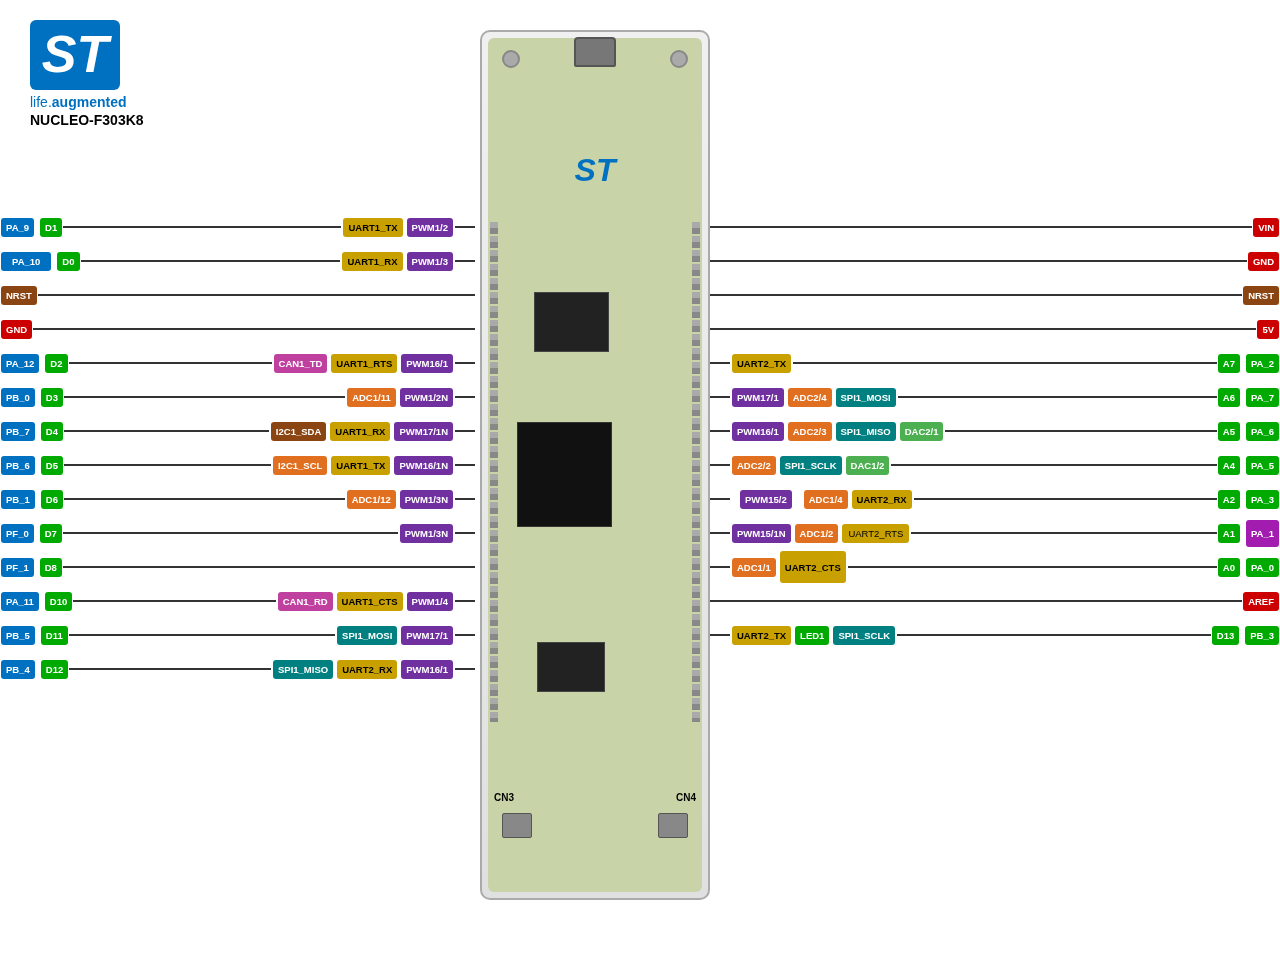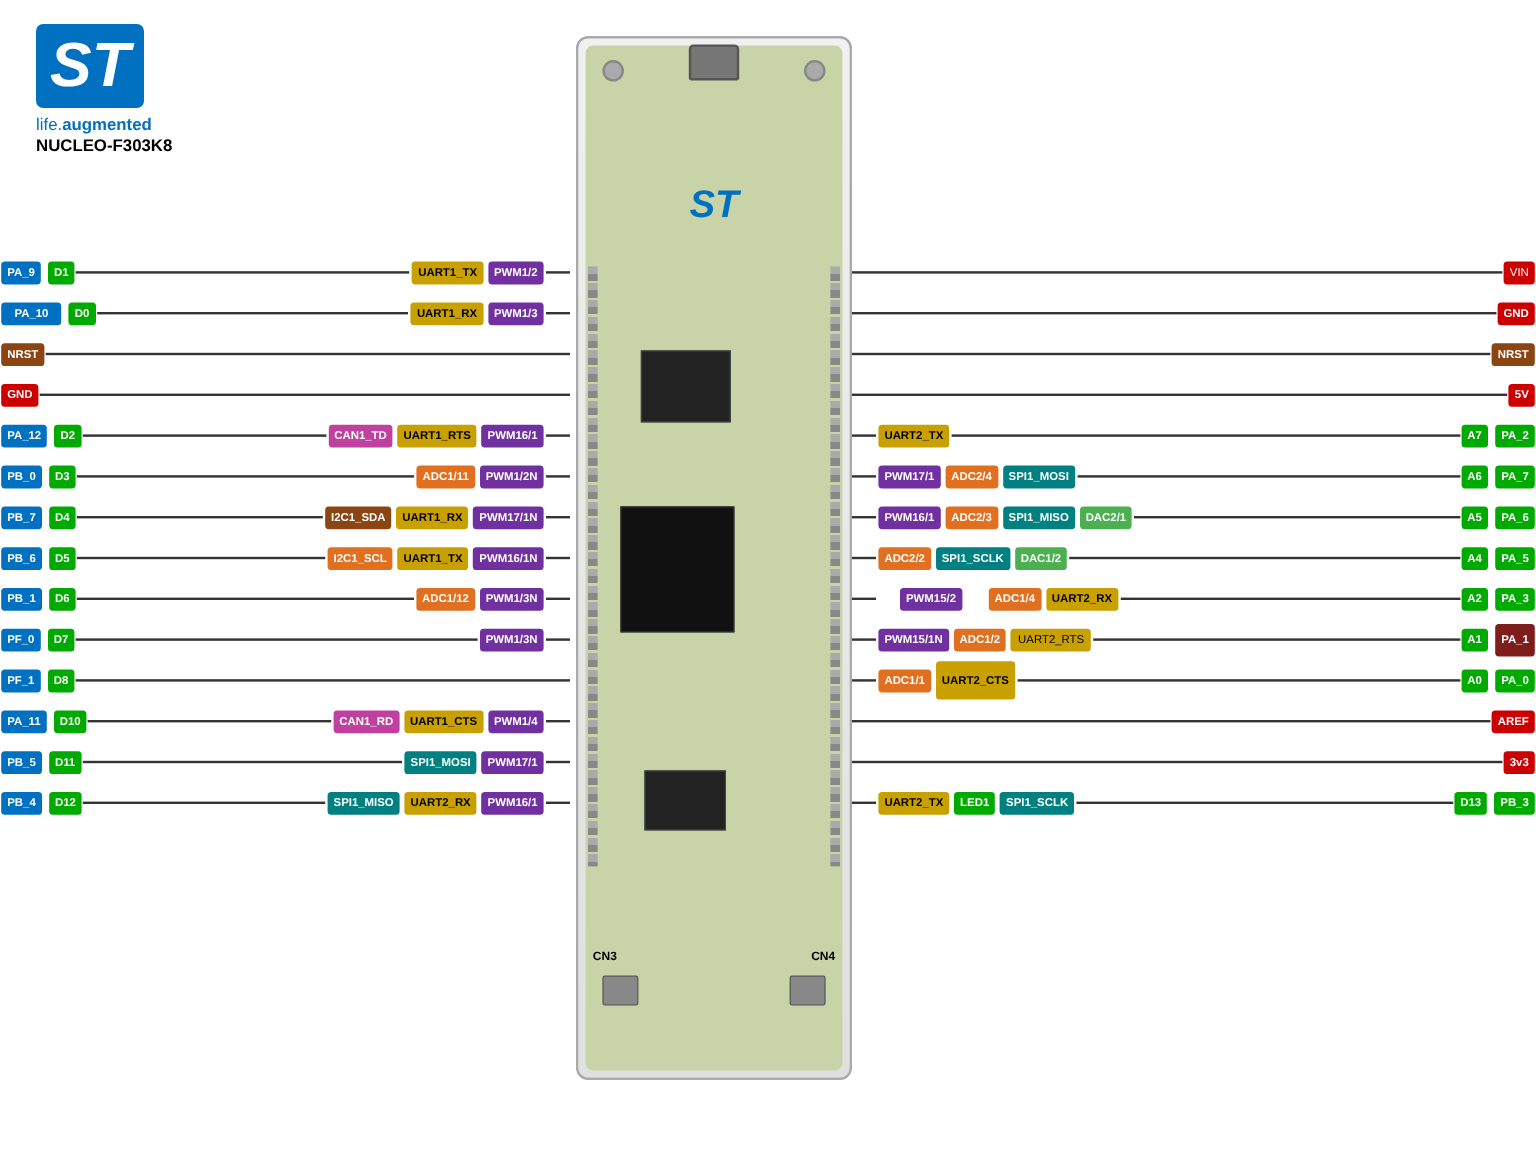--- a/index.html
+++ b/index.html
@@ -208,21 +208,21 @@
         <span style="width:20px;height:2px;background:#333;display:inline-block;"></span>
       </div>
     </div>
 </div>
 
 <div style="position:absolute;right:0;top:210px;width:570px;">
   <div id="right-pins-rows">
       <div style="display: flex; align-items: center; height: 34px; width: 570px; justify-content: flex-end;">
         <span style="width:20px;height:2px;background:#333;display:inline-block;"></span>
         <span style="flex:1;height:2px;background:#333;min-width:4px;display:inline-block;"></span>
-        <span style="display:inline-flex;align-items:center;justify-content:center;padding:2px 5px;border-radius:3px;font-size:9.5px;font-weight:normal;color:#fff;background:#cc0000;white-space:nowrap;height:19px;margin:0 1px;">VIN</span>
+        <span style="display:inline-flex;align-items:center;justify-content:center;padding:2px 5px;border-radius:3px;font-size:9.5px;font-weight:bold;color:#fff;background:#cc0000;white-space:nowrap;height:19px;margin:0 1px;">VIN</span>
       </div>
       <div style="display: flex; align-items: center; height: 34px; width: 570px; justify-content: flex-end;">
         <span style="width:20px;height:2px;background:#333;display:inline-block;"></span>
         <span style="flex:1;height:2px;background:#333;min-width:4px;display:inline-block;"></span>
         <span style="display:inline-flex;align-items:center;justify-content:center;padding:2px 5px;border-radius:3px;font-size:9.5px;font-weight:bold;color:#fff;background:#cc0000;white-space:nowrap;height:19px;margin:0 1px;">GND</span>
       </div>
       <div style="display: flex; align-items: center; height: 34px; width: 570px; justify-content: flex-end;">
         <span style="width:20px;height:2px;background:#333;display:inline-block;"></span>
         <span style="flex:1;height:2px;background:#333;min-width:4px;display:inline-block;"></span>
         <span style="display:inline-flex;align-items:center;justify-content:center;padding:2px 5px;border-radius:3px;font-size:9.5px;font-weight:bold;color:#fff;background:#8B4513;white-space:nowrap;height:19px;margin:0 1px;">NRST</span>
@@ -266,56 +266,51 @@
         <span style="display:inline-flex;align-items:center;justify-content:center;padding:2px 5px;border-radius:3px;font-size:9.5px;font-weight:bold;color:#fff;background:#e07020;white-space:nowrap;height:19px;margin:0 2px;">ADC2/2</span>
         <span style="display:inline-flex;align-items:center;justify-content:center;padding:2px 5px;border-radius:3px;font-size:9.5px;font-weight:bold;color:#fff;background:#008080;white-space:nowrap;height:19px;margin:0 2px;">SPI1_SCLK</span>
         <span style="display:inline-flex;align-items:center;justify-content:center;padding:2px 5px;border-radius:3px;font-size:9.5px;font-weight:bold;color:#fff;background:#4CAF50;white-space:nowrap;height:19px;margin:0 2px;">DAC1/2</span>
         <span style="flex:1;height:2px;background:#333;min-width:4px;display:inline-block;"></span>
         <span style="display:inline-flex;align-items:center;justify-content:center;padding:2px 5px;border-radius:3px;font-size:9.5px;font-weight:bold;color:#fff;background:#00aa00;white-space:nowrap;height:19px;margin:0 1px;">A4</span>
         <span style="width:4px;"></span>
         <span style="display:inline-flex;align-items:center;justify-content:center;padding:2px 5px;border-radius:3px;font-size:9.5px;font-weight:bold;color:#fff;background:#00aa00;white-space:nowrap;height:19px;margin:0 1px;">PA_5</span>
       </div>
       <div style="display: flex; align-items: center; height: 34px; width: 570px; justify-content: flex-end;">
         <span style="width:20px;height:2px;background:#333;display:inline-block;"></span>
-        <span style="display:inline-flex;align-items:center;justify-content:center;padding:2px 5px;border-radius:3px;font-size:9.5px;font-weight:bold;color:#fff;background:#7030a0;white-space:nowrap;height:19px;margin:0 20px;">PWM15/2</span>
+        <span style="display:inline-flex;align-items:center;justify-content:center;padding:2px 5px;border-radius:3px;font-size:9.5px;font-weight:bold;color:#fff;background:#7030a0;white-space:nowrap;height:19px;margin:0 10px;">PWM15/2</span>
         <span style="display:inline-flex;align-items:center;justify-content:center;padding:2px 5px;border-radius:3px;font-size:9.5px;font-weight:bold;color:#fff;background:#e07020;white-space:nowrap;height:19px;margin:0 2px;">ADC1/4</span>
         <span style="display:inline-flex;align-items:center;justify-content:center;padding:2px 5px;border-radius:3px;font-size:9.5px;font-weight:bold;color:#000;background:#c8a000;white-space:nowrap;height:19px;margin:0 2px;">UART2_RX</span>
         <span style="flex:1;height:2px;background:#333;min-width:4px;display:inline-block;"></span>
         <span style="display:inline-flex;align-items:center;justify-content:center;padding:2px 5px;border-radius:3px;font-size:9.5px;font-weight:bold;color:#fff;background:#00aa00;white-space:nowrap;height:19px;margin:0 1px;">A2</span>
         <span style="width:4px;"></span>
         <span style="display:inline-flex;align-items:center;justify-content:center;padding:2px 5px;border-radius:3px;font-size:9.5px;font-weight:bold;color:#fff;background:#00aa00;white-space:nowrap;height:19px;margin:0 1px;">PA_3</span>
       </div>
       <div style="display: flex; align-items: center; height: 34px; width: 570px; justify-content: flex-end;">
         <span style="width:20px;height:2px;background:#333;display:inline-block;"></span>
         <span style="display:inline-flex;align-items:center;justify-content:center;padding:2px 5px;border-radius:3px;font-size:9.5px;font-weight:bold;color:#fff;background:#7030a0;white-space:nowrap;height:19px;margin:0 2px;">PWM15/1N</span>
         <span style="display:inline-flex;align-items:center;justify-content:center;padding:2px 5px;border-radius:3px;font-size:9.5px;font-weight:bold;color:#fff;background:#e07020;white-space:nowrap;height:19px;margin:0 2px;">ADC1/2</span>
         <span style="display:inline-flex;align-items:center;justify-content:center;padding:2px 6px;border-radius:3px;font-size:9.5px;font-weight:normal;color:#000;background:#c8a000;white-space:nowrap;height:19px;margin:0 2px;">UART2_RTS</span>
         <span style="flex:1;height:2px;background:#333;min-width:4px;display:inline-block;"></span>
         <span style="display:inline-flex;align-items:center;justify-content:center;padding:2px 5px;border-radius:3px;font-size:9.5px;font-weight:bold;color:#fff;background:#00aa00;white-space:nowrap;height:19px;margin:0 1px;">A1</span>
         <span style="width:4px;"></span>
-        <span style="display:inline-flex;align-items:center;justify-content:center;padding:2px 5px;border-radius:3px;font-size:9.5px;font-weight:bold;color:#fff;background:#7f1d1d;white-space:nowrap;height:27px;margin:0 1px;">PA_1</span>
+        <span style="display:inline-flex;align-items:center;justify-content:center;padding:2px 5px;border-radius:3px;font-size:9.5px;font-weight:bold;color:#fff;background:#a21caf;white-space:nowrap;height:27px;margin:0 1px;">PA_1</span>
       </div>
       <div style="display: flex; align-items: center; height: 34px; width: 570px; justify-content: flex-end;">
         <span style="width:20px;height:2px;background:#333;display:inline-block;"></span>
         <span style="display:inline-flex;align-items:center;justify-content:center;padding:2px 5px;border-radius:3px;font-size:9.5px;font-weight:bold;color:#fff;background:#e07020;white-space:nowrap;height:19px;margin:0 2px;">ADC1/1</span>
         <span style="display:inline-flex;align-items:center;justify-content:center;padding:16px 5px;border-radius:3px;font-size:9.5px;font-weight:bold;color:#000;background:#c8a000;white-space:nowrap;height:19px;margin:0 2px;">UART2_CTS</span>
         <span style="flex:1;height:2px;background:#333;min-width:4px;display:inline-block;"></span>
         <span style="display:inline-flex;align-items:center;justify-content:center;padding:2px 5px;border-radius:3px;font-size:9.5px;font-weight:bold;color:#fff;background:#00aa00;white-space:nowrap;height:19px;margin:0 1px;">A0</span>
         <span style="width:4px;"></span>
         <span style="display:inline-flex;align-items:center;justify-content:center;padding:2px 5px;border-radius:3px;font-size:9.5px;font-weight:bold;color:#fff;background:#00aa00;white-space:nowrap;height:19px;margin:0 1px;">PA_0</span>
       </div>
       <div style="display: flex; align-items: center; height: 34px; width: 570px; justify-content: flex-end;">
         <span style="width:20px;height:2px;background:#333;display:inline-block;"></span>
         <span style="flex:1;height:2px;background:#333;min-width:4px;display:inline-block;"></span>
         <span style="display:inline-flex;align-items:center;justify-content:center;padding:2px 5px;border-radius:3px;font-size:9.5px;font-weight:bold;color:#fff;background:#cc0000;white-space:nowrap;height:19px;margin:0 1px;">AREF</span>
-      </div>
-      <div style="display: flex; align-items: center; height: 34px; width: 570px; justify-content: flex-end;">
-        <span style="width:20px;height:2px;background:#333;display:inline-block;"></span>
-        <span style="flex:1;height:2px;background:#333;min-width:4px;display:inline-block;"></span>
-        <span style="display:inline-flex;align-items:center;justify-content:center;padding:2px 5px;border-radius:3px;font-size:9.5px;font-weight:bold;color:#fff;background:#cc0000;white-space:nowrap;height:19px;margin:0 1px;">3v3</span>
       </div>
       <div style="display: flex; align-items: center; height: 34px; width: 570px; justify-content: flex-end;">
         <span style="width:20px;height:2px;background:#333;display:inline-block;"></span>
         <span style="display:inline-flex;align-items:center;justify-content:center;padding:2px 5px;border-radius:3px;font-size:9.5px;font-weight:bold;color:#000;background:#c8a000;white-space:nowrap;height:19px;margin:0 2px;">UART2_TX</span>
         <span style="display:inline-flex;align-items:center;justify-content:center;padding:2px 5px;border-radius:3px;font-size:9.5px;font-weight:bold;color:#fff;background:#00aa00;white-space:nowrap;height:19px;margin:0 2px;">LED1</span>
         <span style="display:inline-flex;align-items:center;justify-content:center;padding:2px 5px;border-radius:3px;font-size:9.5px;font-weight:bold;color:#fff;background:#008080;white-space:nowrap;height:19px;margin:0 2px;">SPI1_SCLK</span>
         <span style="flex:1;height:2px;background:#333;min-width:4px;display:inline-block;"></span>
         <span style="display:inline-flex;align-items:center;justify-content:center;padding:2px 5px;border-radius:3px;font-size:9.5px;font-weight:bold;color:#fff;background:#00aa00;white-space:nowrap;height:19px;margin:0 1px;">D13</span>
         <span style="width:4px;"></span>
         <span style="display:inline-flex;align-items:center;justify-content:center;padding:2px 5px;border-radius:3px;font-size:9.5px;font-weight:bold;color:#fff;background:#00aa00;white-space:nowrap;height:19px;margin:0 1px;">PB_3</span>

